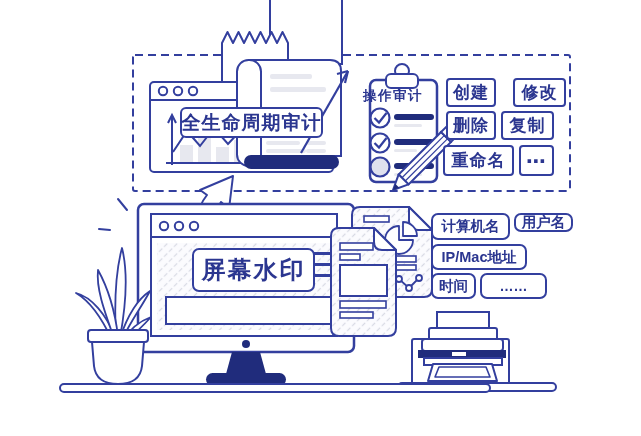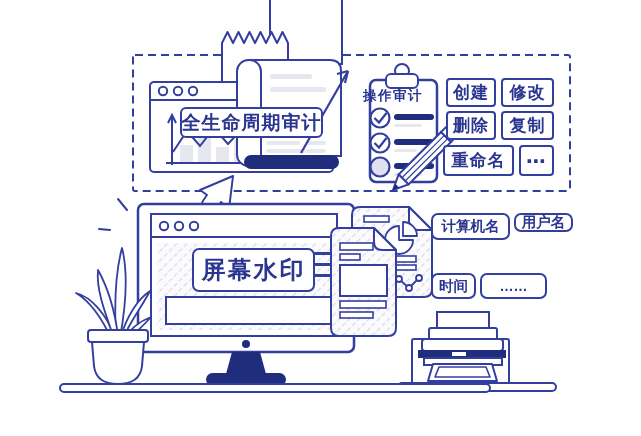--- a/index.html
+++ b/index.html
@@ -190,27 +190,28 @@
     <rect x="398" y="383" width="158" height="8" rx="4" fill="#fff" stroke="#333f9e" stroke-width="2"></rect>
     <rect x="60" y="384" width="430" height="8" rx="4" fill="#fff" stroke="#333f9e" stroke-width="2"></rect>
   </g>
 </svg>
 
 <div class="tag lifecycle" style="left:180px;top:107px;width:143px;height:31px;">全生命周期审计</div>
 
 <div class="tag plain cliptitle" style="left:360px;top:87px;width:66px;height:17px;">操作审计</div>
 
 <div class="tag action" style="left:446px;top:78px;width:50px;height:29px;">创建</div>
-<div class="tag action" style="left:501px;top:78px;width:53px;height:29px;">修改</div>
+<div class="tag action" style="left:513px;top:78px;width:53px;height:29px;">修改</div>
 <div class="tag action" style="left:446px;top:111px;width:50px;height:29px;">删除</div>
 <div class="tag action" style="left:501px;top:111px;width:53px;height:29px;">复制</div>
 <div class="tag action" style="left:443px;top:145px;width:71px;height:31px;">重命名</div>
 <div class="tag action dots3" style="left:519px;top:145px;width:35px;height:31px;">⋯</div>
 
 <div class="tag screenwm" style="left:168px;top:248px;width:123px;height:44px;">屏幕水印</div>
 
 <div class="tag info" style="left:431px;top:213px;width:79px;height:27px;">计算机名</div>
 <div class="tag info" style="left:514px;top:213px;width:59px;height:19px;">用户名</div>
+<div class="tag info" style="left:431px;top:244px;width:96px;height:26px;">IP/Mac地址</div>
 <div class="tag info" style="left:431px;top:273px;width:45px;height:26px;">时间</div>
 <div class="tag info dots6" style="left:480px;top:273px;width:67px;height:26px;">……</div>
 
 
 </div>
 
 </body></html>

